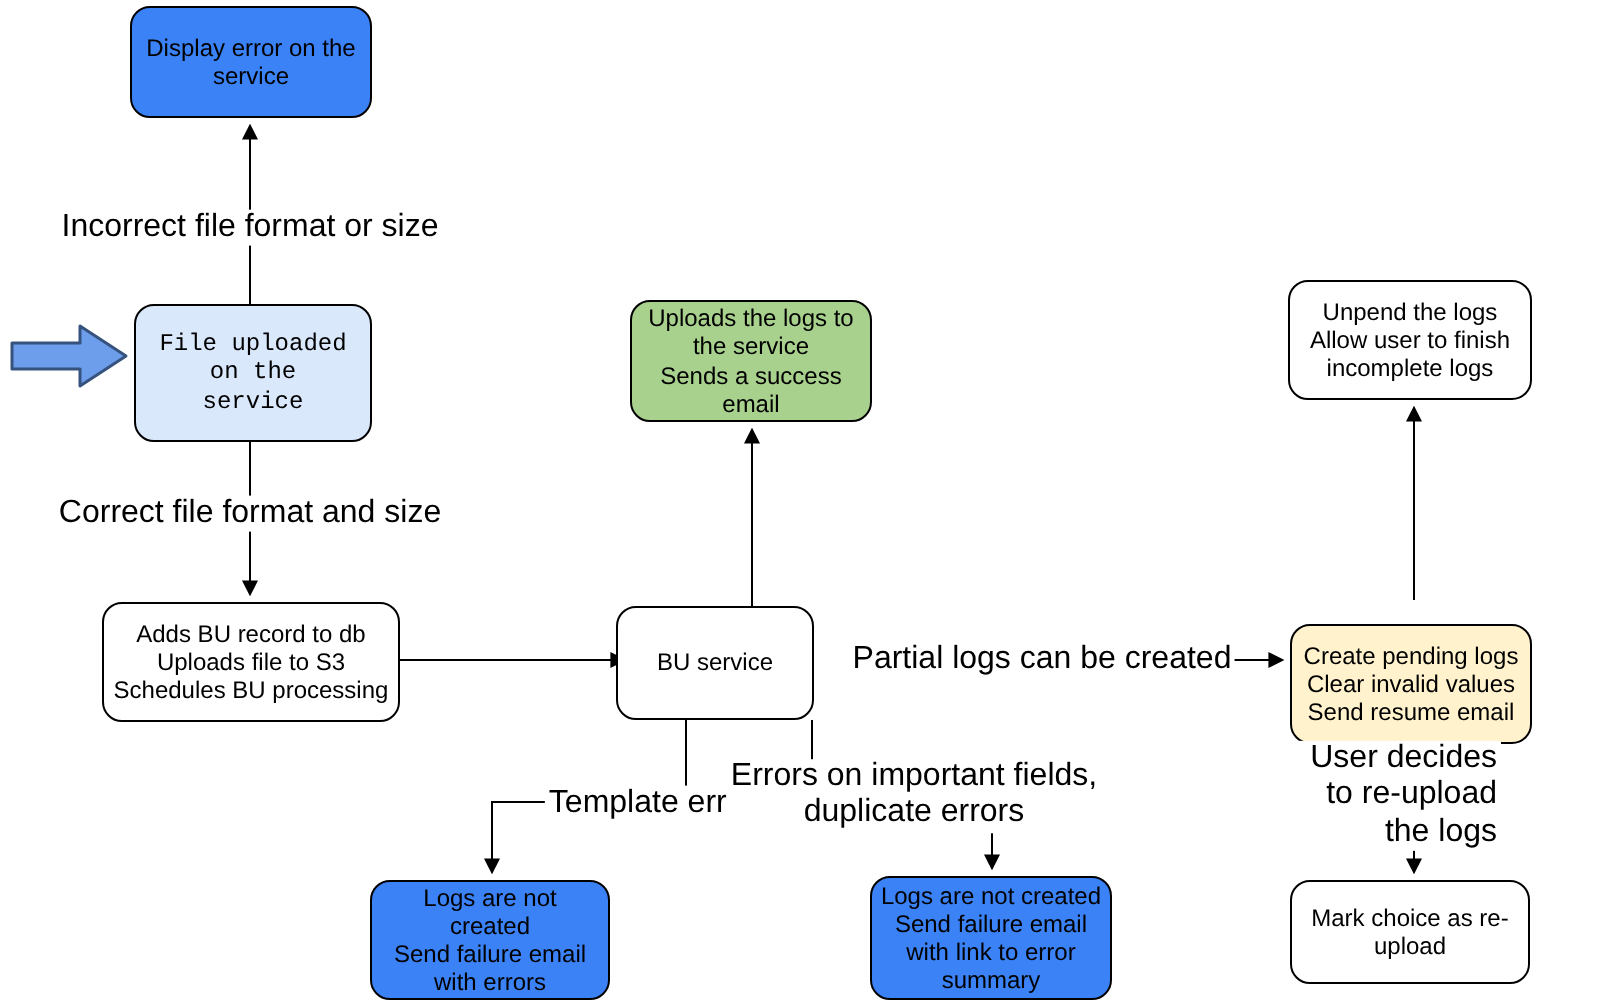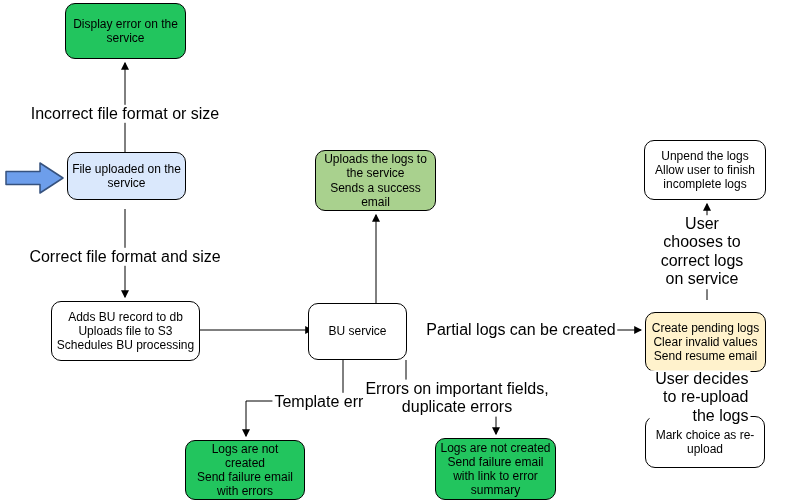--- a/index.html
+++ b/index.html
@@ -25,21 +25,21 @@
     background: #ffffff;
     display: flex;
     align-items: center;
     justify-content: center;
     text-align: center;
     font-size: 12px;
     line-height: 1.18;
     white-space: pre-line;
     padding: 2px 4px;
   }
-  .node.pink   { background: #22c55e; }
+  .node.pink   { background: #3b82f6; }
   .node.blue   { background: #dae8fc; }
   .node.green  { background: #a9d18e; }
   .node.yellow { background: #fff2cc; }
   .edge-label {
     position: absolute;
     transform: translate(-50%, -50%);
     background: #ffffff;
     font-size: 16px;
     line-height: 1.15;
     white-space: pre-line;
@@ -68,21 +68,21 @@
     <polyline points="406,360 406,395 496,395 496,434" fill="none" stroke="#000" marker-end="url(#arw)"></polyline>
     <line x1="707" y1="300" x2="707" y2="204" stroke="#000" marker-end="url(#arw)"></line>
     <line x1="707" y1="360" x2="707" y2="436" stroke="#000" marker-end="url(#arw)"></line>
 
     <polygon points="6,171.5 40,171.5 40,163 63,178 40,193 40,184.5 6,184.5" fill="#6d9eeb" stroke="#36527e" stroke-width="1.5" stroke-linejoin="round"></polygon>
   </svg>
 
   <div class="node pink" style="left:65px; top:3px; width:121px; height:56px;">Display error on the
 service</div>
 
-  <div class="node blue" style="left:67px; top:152px; width:119px; height:48px;">File uploaded on the
+  <div class="node blue" style="left:67px; top:152px; width:119px; height:69px;font-family:Liberation Mono, monospace;">File uploaded on the
 service</div>
 
   <div class="node" style="left:51px; top:301px; width:149px; height:60px;">Adds BU record to db
 Uploads file to S3
 Schedules BU processing</div>
 
   <div class="node" style="left:308px; top:303px; width:99px; height:57px;">BU service</div>
 
   <div class="node green" style="left:315px; top:150px; width:121px; height:61px;">Uploads the logs to
 the service
@@ -90,21 +90,21 @@
 email</div>
 
   <div class="node" style="left:644px; top:140px; width:122px; height:60px;">Unpend the logs
 Allow user to finish
 incomplete logs</div>
 
   <div class="node yellow" style="left:645px; top:312px; width:121px; height:60px;">Create pending logs
 Clear invalid values
 Send resume email</div>
 
-  <div class="node" style="left:645px; top:416px; width:120px; height:52px;">Mark choice as re-
+  <div class="node" style="left:645px; top:440px; width:120px; height:52px;">Mark choice as re-
 upload</div>
 
   <div class="node pink" style="left:185px; top:440px; width:120px; height:60px;">Logs are not created
 Send failure email
 with errors</div>
 
   <div class="node pink" style="left:435px; top:438px; width:121px; height:62px;">Logs are not created
 Send failure email
 with link to error
 summary</div>
@@ -114,17 +114,16 @@
   <div class="edge-label" style="left:125px; top:257px;">Correct file format and size</div>
 
 
   <div class="edge-label" style="left:521px; top:330px;">Partial logs can be created</div>
 
   <div class="edge-label" style="left:330px; top:402px;">Template errors</div>
 
   <div class="edge-label" style="left:457px; top:398px;">Errors on important fields,
 duplicate errors</div>
 
-  <div class="edge-label" style="left:702px; top:252px;">User chooses to correct logs on service</div>
 
   <div class="edge-label" style="left:700px; top:398px;text-align:right;">User decides to re-upload the logs</div>
 
 </div>
 
 </body></html>

